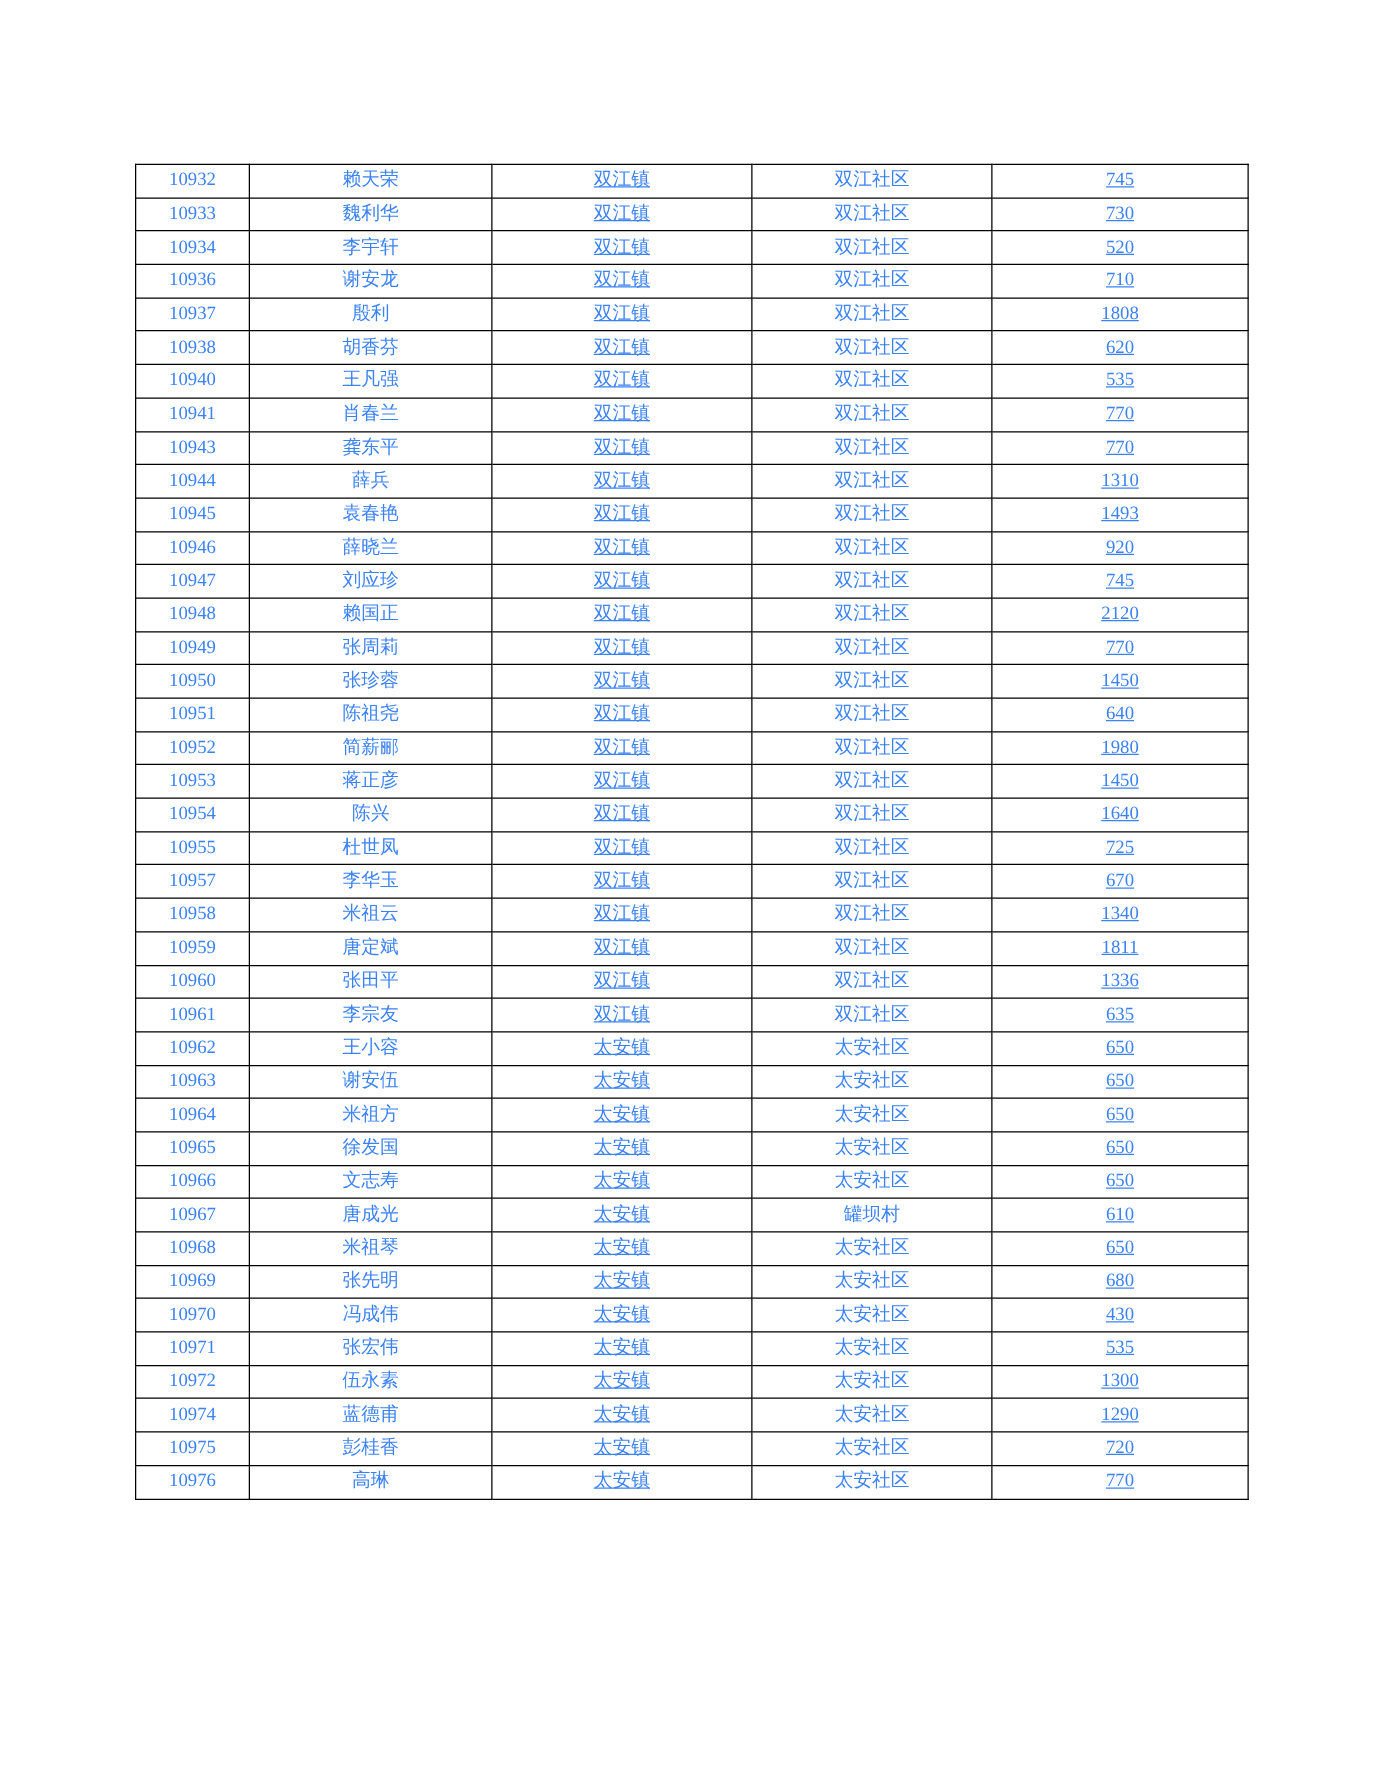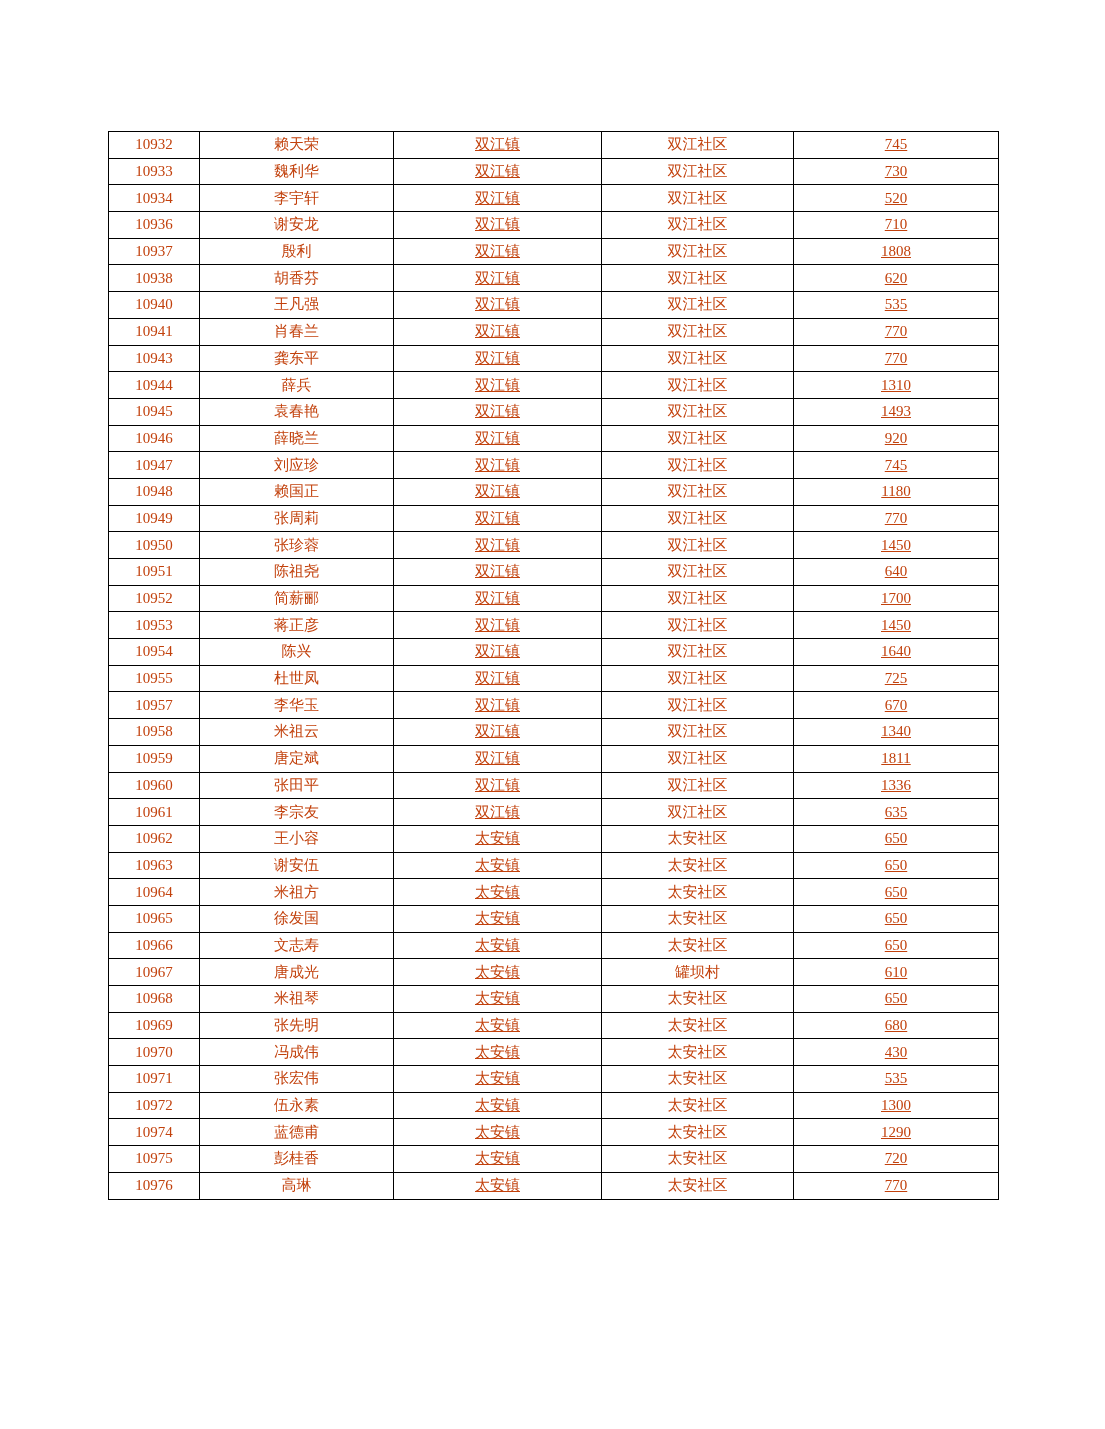--- a/index.html
+++ b/index.html
@@ -6,21 +6,21 @@
     margin: 0;
     padding: 0;
     background: #ffffff;
   }
   .sheet {
     position: relative;
     width: 1105px;
     height: 1429px;
     background: #ffffff;
     font-family: "Liberation Serif", "DejaVu Serif", serif;
-    color: #c2410c;
+    color: #3b82f6;
   }
   table.data-table {
     position: absolute;
     left: 108px;
     top: 131px;
     border-collapse: collapse;
     table-layout: fixed;
   }
   table.data-table td {
     border: 1px solid #000000;
@@ -134,21 +134,21 @@
           <td class="col-name">刘应珍</td>
           <td class="col-town">双江镇</td>
           <td class="col-community">双江社区</td>
           <td class="col-amount">745</td>
         </tr>
         <tr>
           <td class="col-id">10948</td>
           <td class="col-name">赖国正</td>
           <td class="col-town">双江镇</td>
           <td class="col-community">双江社区</td>
-          <td class="col-amount">1180</td>
+          <td class="col-amount">2120</td>
         </tr>
         <tr>
           <td class="col-id">10949</td>
           <td class="col-name">张周莉</td>
           <td class="col-town">双江镇</td>
           <td class="col-community">双江社区</td>
           <td class="col-amount">770</td>
         </tr>
         <tr>
           <td class="col-id">10950</td>
@@ -162,21 +162,21 @@
           <td class="col-name">陈祖尧</td>
           <td class="col-town">双江镇</td>
           <td class="col-community">双江社区</td>
           <td class="col-amount">640</td>
         </tr>
         <tr>
           <td class="col-id">10952</td>
           <td class="col-name">简薪郦</td>
           <td class="col-town">双江镇</td>
           <td class="col-community">双江社区</td>
-          <td class="col-amount">1700</td>
+          <td class="col-amount">1980</td>
         </tr>
         <tr>
           <td class="col-id">10953</td>
           <td class="col-name">蒋正彦</td>
           <td class="col-town">双江镇</td>
           <td class="col-community">双江社区</td>
           <td class="col-amount">1450</td>
         </tr>
         <tr>
           <td class="col-id">10954</td>

